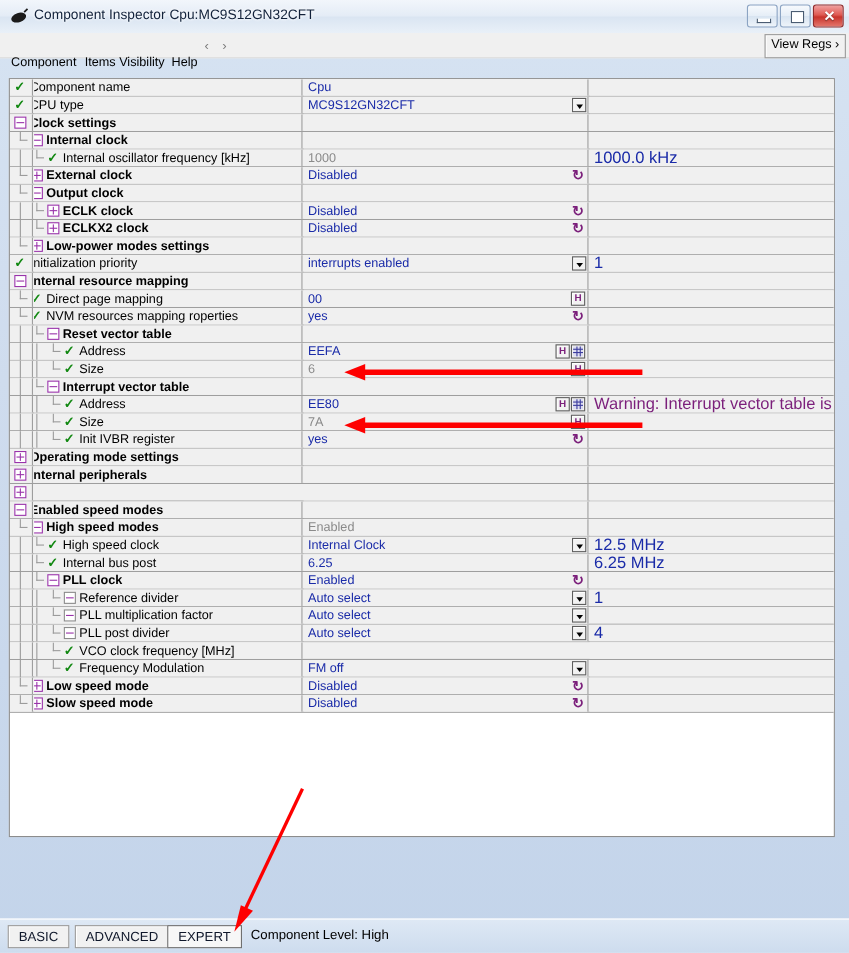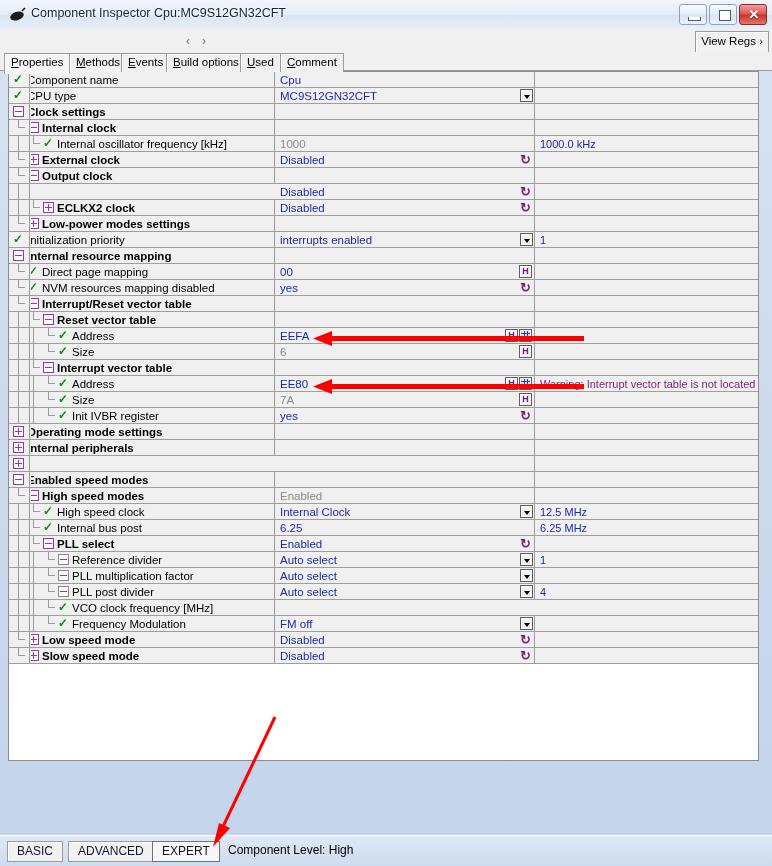--- a/index.html
+++ b/index.html
@@ -122,21 +122,21 @@
     font-size:11.5px;color:#000;white-space:nowrap;
   }
   .lbl.bold{font-weight:bold;}
   .val{
     position:absolute;left:4px;top:1px;height:14px;line-height:14px;
     font-size:11.5px;color:#1a2ba8;white-space:nowrap;
   }
   .val.grey{color:#8a8a8a;}
   .c3val{
     position:absolute;left:4px;top:1px;height:14px;line-height:14px;
-    font-size:11px;color:#1a2ba8;white-space:nowrap;
+    font-size:15px;color:#1a2ba8;white-space:nowrap;
   }
   .c3val.warn{color:#7b1f7b;left:4px;}
   
   .tick{
     position:absolute;top:2px;width:11px;height:11px;
     color:#118811;font-size:12px;line-height:11px;font-weight:bold;
   }
   .exp{
     position:absolute;top:2px;width:11px;height:11px;box-sizing:border-box;
     border:1px solid #9933aa;background:#ffffff;
@@ -233,28 +233,20 @@
 
   <div class="menubar">
     <div class="menuitem" style="left:6px">Component</div>
     <div class="menuitem" style="left:73px">Items Visibility</div>
     <div class="menuitem" style="left:152px">Help</div>
     <div class="navarrow" style="left:186px">‹</div>
     <div class="navarrow" style="left:202px">›</div>
     <div class="viewregs">View Regs ›</div>
   </div>
 
-  <div class="tabstrip">
-    <div class="tab active" style="left:4px"><u>P</u><span>roperties</span></div>
-    <div class="tab" style="left:69px"><u>M</u><span>ethods</span></div>
-    <div class="tab" style="left:121px"><u>E</u><span>vents</span></div>
-    <div class="tab" style="left:166px"><u>B</u><span>uild options</span></div>
-    <div class="tab" style="left:240px"><u>U</u><span>sed</span></div>
-    <div class="tab" style="left:280px"><u>C</u><span>omment</span></div>
-  </div>
 
   <div class="treewrap">
     <div id="tree-rows">
         <div class="row">
           <div class="gutter">
             <span class="tick" style="left:4px">✓</span>
           </div>
           <div class="c1">
             <span class="lbl" style="left:-4px">Component name</span>
           </div>
@@ -357,20 +349,26 @@
             <span class="val"></span>
           </div>
           <div class="c3">
             <span class="c3val"></span>
           </div>
         </div>
         <div class="row">
           <div class="gutter">
             <span class="tl" style="left:9px;top:0;width:1px;height:16px"></span>
           </div>
+          <div class="c1">
+            <span class="tl" style="left:2px;top:0;width:1px;height:8px"></span>
+            <span class="tl" style="left:2px;top:7px;width:7px;height:1px"></span>
+            <span class="exp plus" style="left:12px"></span>
+            <span class="lbl bold" style="left:26px">ECLK clock</span>
+          </div>
           <div class="c2">
             <span class="val">Disabled</span>
             <span class="reset">↻</span>
           </div>
           <div class="c3">
             <span class="c3val"></span>
           </div>
         </div>
         <div class="row">
           <div class="gutter">
@@ -452,41 +450,25 @@
             <span class="c3val"></span>
           </div>
         </div>
         <div class="row">
           <div class="gutter">
             <span class="tl" style="left:9px;top:0;width:1px;height:8px"></span>
             <span class="tl" style="left:9px;top:7px;width:7px;height:1px"></span>
           </div>
           <div class="c1">
             <span class="tick" style="left:-3px">✓</span>
-            <span class="lbl" style="left:11px">NVM resources mapping disabled</span>
+            <span class="lbl" style="left:11px">NVM resources mapping roperties</span>
           </div>
           <div class="c2">
             <span class="val">yes</span>
             <span class="reset">↻</span>
-          </div>
-          <div class="c3">
-            <span class="c3val"></span>
-          </div>
-        </div>
-        <div class="row">
-          <div class="gutter">
-            <span class="tl" style="left:9px;top:0;width:1px;height:8px"></span>
-            <span class="tl" style="left:9px;top:7px;width:7px;height:1px"></span>
-          </div>
-          <div class="c1">
-            <span class="exp" style="left:-3px;"></span>
-            <span class="lbl bold" style="left:11px">Interrupt/Reset vector table</span>
-          </div>
-          <div class="c2">
-            <span class="val"></span>
           </div>
           <div class="c3">
             <span class="c3val"></span>
           </div>
         </div>
         <div class="row">
           <div class="gutter">
             <span class="tl" style="left:9px;top:0;width:1px;height:16px"></span>
           </div>
           <div class="c1">
@@ -725,21 +707,21 @@
           </div>
         </div>
         <div class="row">
           <div class="gutter">
             <span class="tl" style="left:9px;top:0;width:1px;height:16px"></span>
           </div>
           <div class="c1">
             <span class="tl" style="left:2px;top:0;width:1px;height:8px"></span>
             <span class="tl" style="left:2px;top:7px;width:7px;height:1px"></span>
             <span class="exp" style="left:12px;"></span>
-            <span class="lbl bold" style="left:26px">PLL select</span>
+            <span class="lbl bold" style="left:26px">PLL clock</span>
           </div>
           <div class="c2">
             <span class="val">Enabled</span>
             <span class="reset">↻</span>
           </div>
           <div class="c3">
             <span class="c3val"></span>
           </div>
         </div>
         <div class="row">

